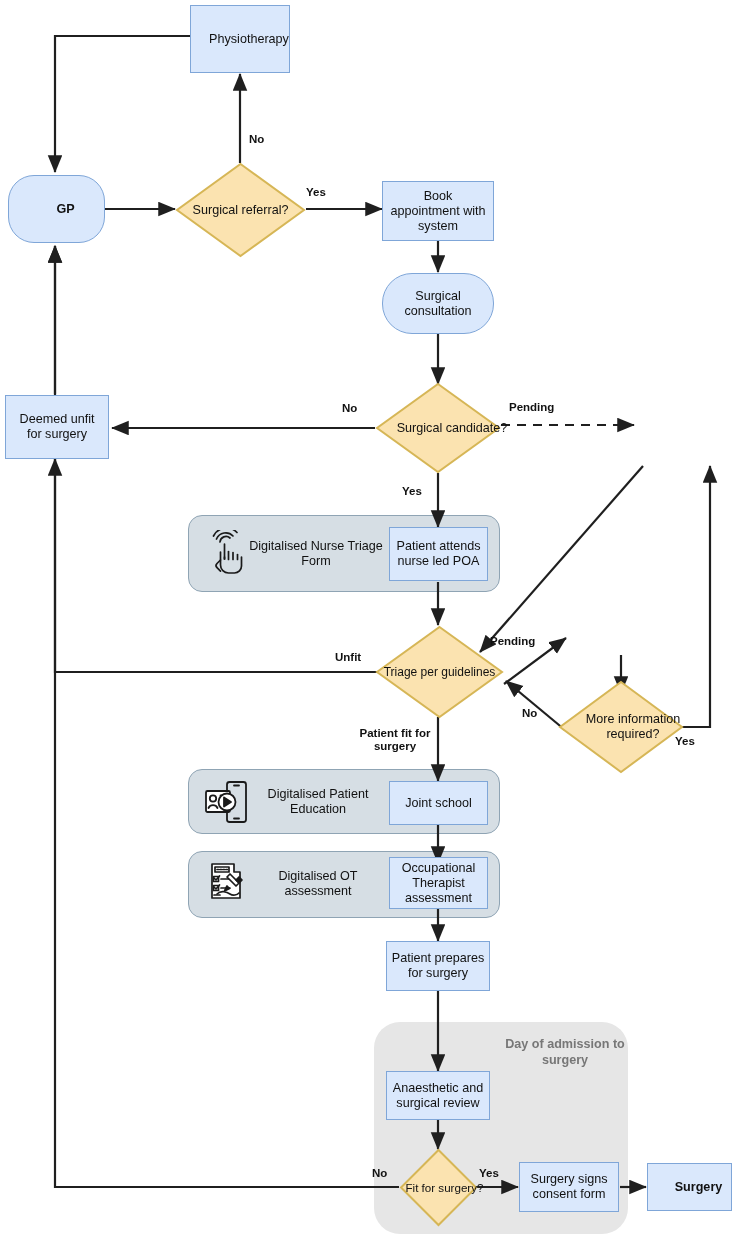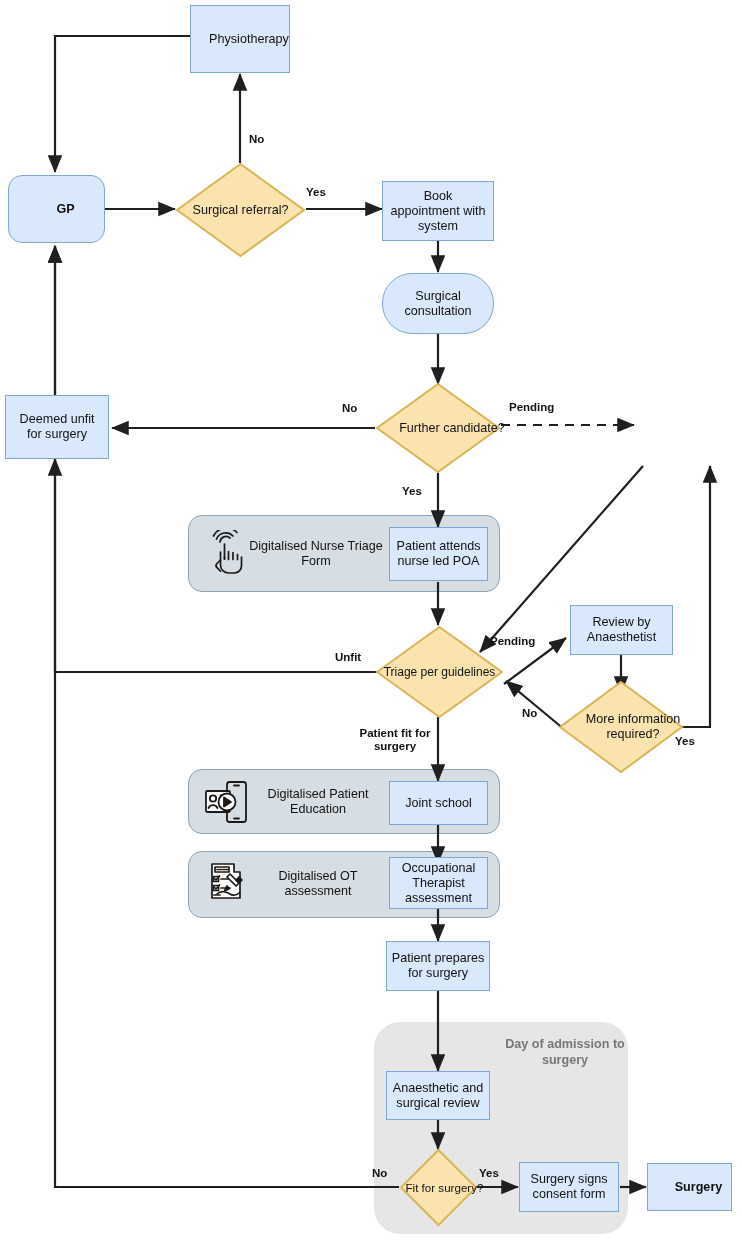--- a/index.html
+++ b/index.html
@@ -1,20 +1,20 @@
 <!DOCTYPE html>
 <html><head>
 <meta charset="utf-8">
 <style>
   html,body{margin:0;padding:0;background:#ffffff;}
   body{font-family:"Liberation Sans",sans-serif;}
   #canvas{position:relative;width:742px;height:1240px;background:#ffffff;overflow:hidden;}
   .node{position:absolute;box-sizing:border-box;display:flex;align-items:center;justify-content:center;text-align:center;}
   .box{background:#dae8fc;border:1.6px solid #7fa6d8;color:#111111;font-size:12.6px;line-height:15px;padding-left:18px;}
-  .rounded{border-radius:14px;}
+  .rounded{border-radius:26px;}
   .panel{position:absolute;box-sizing:border-box;background:#d6dee4;border:1.6px solid #8fa4b4;border-radius:14px;}
   .panel-label{position:absolute;font-size:12.6px;line-height:15px;color:#111;text-align:center;display:flex;align-items:center;justify-content:center;}
   .iconbox{position:absolute;display:flex;align-items:center;justify-content:center;}
   .region{position:absolute;background:#e6e6e6;border-radius:26px;}
   .region-label{position:absolute;font-size:12.6px;line-height:16px;font-weight:bold;color:#777777;text-align:center;}
   .elabel{position:absolute;font-size:11.5px;font-weight:bold;color:#111;white-space:nowrap;line-height:13px;}
   svg.layer{position:absolute;left:0;top:0;width:742px;height:1240px;pointer-events:none;}
   .dmd{position:absolute;}
   .dmd .txt{position:absolute;left:0;top:0;width:100%;height:100%;display:flex;align-items:center;justify-content:center;text-align:center;font-size:12.6px;line-height:15px;color:#111;}
 </style>
@@ -94,21 +94,21 @@
     <svg width="131" height="96" viewBox="0 0 131 96">
         <polygon points="65.5,2 129,48 65.5,94 2,48" fill="#fbe3b0" stroke="#d6b656" stroke-width="2"></polygon>
       </svg>
     <div class="txt">Surgical referral?</div>
   </div>
 
   <div class="dmd" style="left:375px;top:382px;width:126px;height:92px;">
     <svg width="126" height="92" viewBox="0 0 126 92">
         <polygon points="63,2 124,46 63,90 2,46" fill="#fbe3b0" stroke="#d6b656" stroke-width="2"></polygon>
       </svg>
-    <div class="txt" style="padding:0 14px;">Further candidate?</div>
+    <div class="txt" style="padding:0 14px;">Surgical candidate?</div>
   </div>
 
   <div class="dmd" style="left:375px;top:625px;width:129px;height:94px;">
     <svg width="129" height="94" viewBox="0 0 129 94">
         <polygon points="64.5,2 127,47 64.5,92 2,47" fill="#fbe3b0" stroke="#d6b656" stroke-width="2"></polygon>
       </svg>
     <div class="txt" style="font-size:12px;">Triage per guidelines</div>
   </div>
 
   <div class="dmd" style="left:558px;top:680px;width:126px;height:94px;">
@@ -131,21 +131,20 @@
 
   <div class="node box" style="left:382px;top:181px;width:112px;height:60px;padding:0 6px;">Book appointment with system</div>
 
   <div class="node box" style="left:382px;top:273px;width:112px;height:61px;padding:0 6px;border-radius:30px;">Surgical consultation</div>
 
   <div class="node box" style="left:5px;top:395px;width:104px;height:64px;padding:0 6px;">Deemed unfit for surgery</div>
 
 
   <div class="node box" style="left:389px;top:527px;width:99px;height:54px;padding:0 4px;">Patient attends nurse led POA</div>
 
-  <div class="node box" style="left:570px;top:605px;width:103px;height:50px;padding:0 4px;">Review by Anaesthetist</div>
 
   <div class="node box" style="left:389px;top:781px;width:99px;height:44px;padding:0 4px;">Joint school</div>
 
   <div class="node box" style="left:389px;top:857px;width:99px;height:52px;padding:0 4px;">Occupational Therapist assessment</div>
 
   <div class="node box" style="left:386px;top:941px;width:104px;height:50px;padding:0 4px;">Patient prepares for surgery</div>
 
   <div class="node box" style="left:386px;top:1071px;width:104px;height:49px;padding:0 4px;">Anaesthetic and surgical review</div>
 
   <div class="node box" style="left:519px;top:1162px;width:100px;height:50px;padding:0 4px;">Surgery signs consent form</div>

